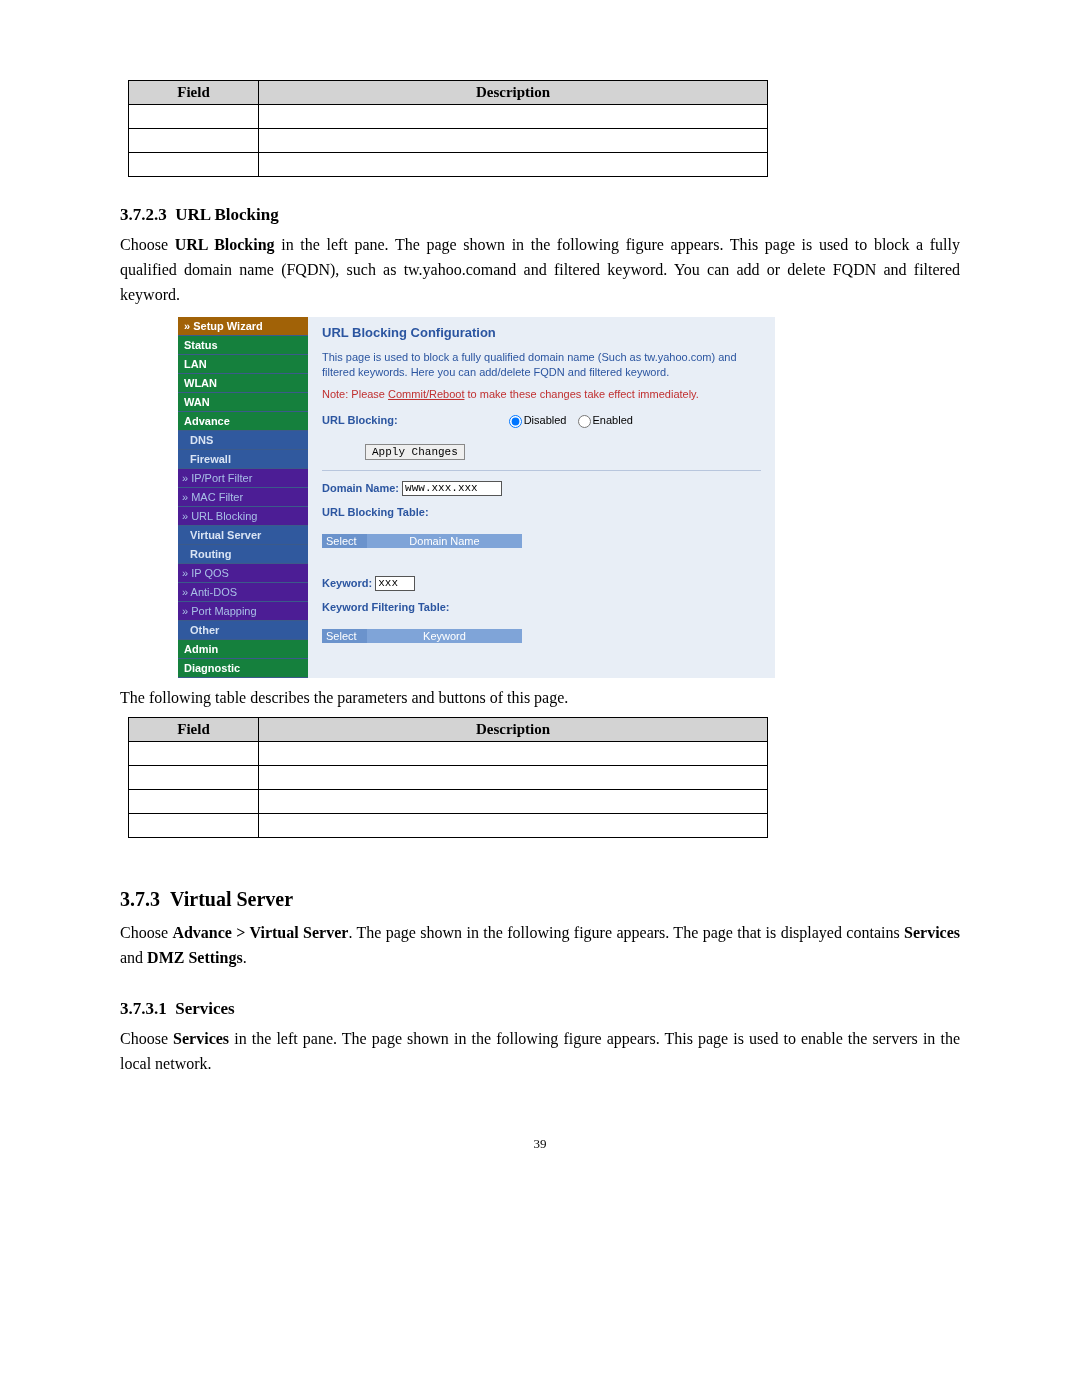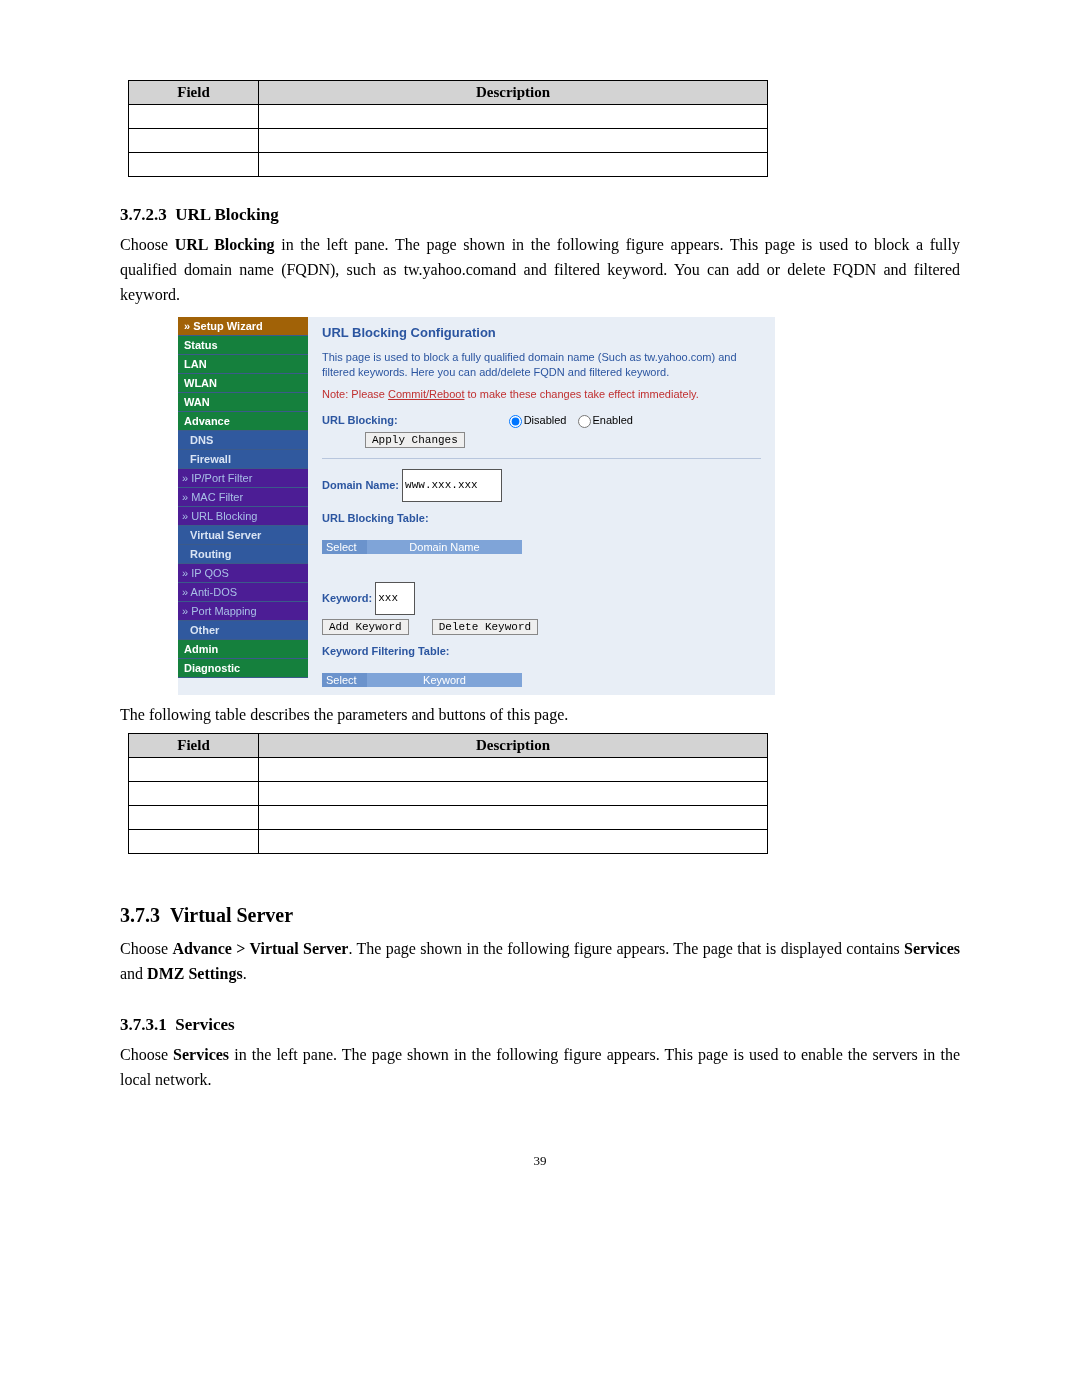--- a/index.html
+++ b/index.html
@@ -83,21 +83,21 @@
     font-size: 11px;
     border: 1px solid #888;
     background: #efefef;
     padding: 1px 6px;
   }
   .router input[type="text"] {
     font-family: "Courier New", monospace;
     font-size: 11px;
     border: 1px solid #555;
     padding: 0 2px;
-    height: 33px;
+    height: 15px;
   }
   .router .radio-row { display: inline-block; margin-left: 100px; }
   .router .radio-row input { margin: 0 2px 0 8px; vertical-align: middle; }
   .router .tbl {
     width: 200px;
     margin-top: 16px;
   }
   .router .tbl-row {
     display: flex;
     background: #7fa4d8;
@@ -178,21 +178,21 @@
         <span>Note: Please </span><u>Commit/Reboot</u><span> to make these changes take effect immediately.</span>
       </div>
 
       <div>
         <span class="lbl-blue">URL Blocking:</span>
         <span class="radio-row">
           <input type="radio" checked="" style=""><span>Disabled</span>
           <input type="radio" style=""><span>Enabled</span>
         </span>
       </div>
-      <div style="margin-top:4px;padding-left:43px;">
+      <div style="margin-top:16px;padding-left:43px;">
         <button class="btn">Apply Changes</button>
       </div>
       <hr class="sep">
 
       <div>
         <span class="lbl-blue">Domain Name:</span>
         <input type="text" style="width: 100px;" value="www.xxx.xxx">
       </div>
 
       <div class="lbl-blue" style="margin-top:10px;">URL Blocking Table:</div>
@@ -200,24 +200,20 @@
         <div class="tbl-row">
           <span class="c1">Select</span>
           <span class="c2">Domain Name</span>
         </div>
       </div>
 
       <div style="margin-top:28px;">
         <span class="lbl-blue">Keyword:</span>
         <input type="text" style="width: 40px;" value="xxx">
       </div>
-      <div style="margin-top:4px;">
-        <button class="btn">Add Keyword</button>
-        <button class="btn" style="margin-left:20px;">Delete Keyword</button>
-      </div>
 
       <div class="lbl-blue" style="margin-top:10px;">Keyword Filtering Table:</div>
       <div class="tbl">
         <div class="tbl-row">
           <span class="c1">Select</span>
           <span class="c2">Keyword</span>
         </div>
       </div>
     </div>
   </div>

